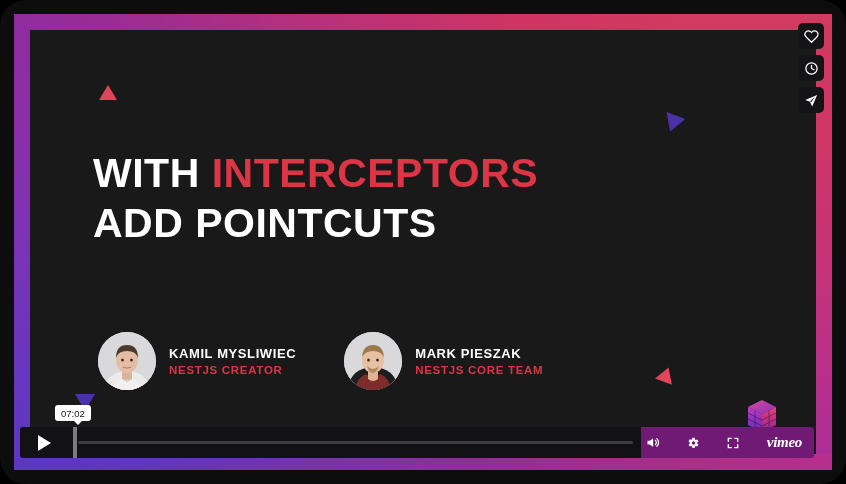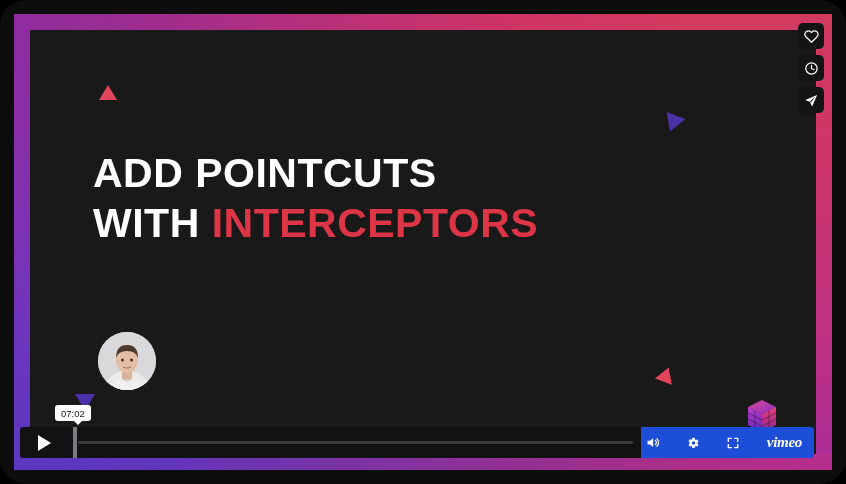--- a/index.html
+++ b/index.html
@@ -234,21 +234,21 @@
     content: "";
     position: absolute;
     left: 19px;
     bottom: -4px;
     border-left: 4px solid transparent;
     border-right: 4px solid transparent;
     border-top: 4px solid #ffffff;
   }
   .right-controls {
     height: 31px;
-    background: #1d4ed8;
+    background: #701a75;
     border-radius: 0 3px 3px 0;
     display: flex;
     align-items: center;
     gap: 26px;
     padding: 0 12px 0 4px;
     flex: 0 0 auto;
   }
   .ctrl-icon {
     display: flex;
     align-items: center;
@@ -275,43 +275,66 @@
   <div class="edge edge-left"></div>
 
   <div class="video-surface">
 
     <div class="tri tri-red-tl"></div>
     <div class="tri tri-blue-tr"></div>
     <div class="tri tri-red-r"></div>
     <div class="tri tri-blue-bl"></div>
 
     <div class="slide-title">
+      <div class="title-line"><span>WITH </span><span class="title-accent">INTERCEPTORS</span></div>
       <div class="title-line">ADD POINTCUTS</div>
-      <div class="title-line"><span>WITH </span><span class="title-accent">INTERCEPTORS</span></div>
     </div>
 
     <div class="speakers">
 
       <div class="speaker">
         <div class="avatar">
           <svg class="avatar-inner" viewBox="0 0 58 58">
             <rect width="58" height="58" fill="#d9d9dc"></rect>
             <ellipse cx="29" cy="56" rx="22" ry="17" fill="#eceaea"></ellipse>
             <path d="M14 58 q3-12 15-14 l0 0 q12 2 15 14 z" fill="#f1efef"></path>
             <path d="M24 40 h10 v7 q-5 4 -10 0 z" fill="#d8b49c"></path>
             <ellipse cx="29" cy="28" rx="11" ry="13" fill="#e3bda4"></ellipse>
             <path d="M18 26 q0-13 11-13 q11 0 11 13 q-2-7 -11-7 q-9 0 -11 7 z" fill="#4e3a2c"></path>
             <ellipse cx="24.5" cy="28" rx="1.4" ry="1.6" fill="#3b2a20"></ellipse>
             <ellipse cx="33.5" cy="28" rx="1.4" ry="1.6" fill="#3b2a20"></ellipse>
             <path d="M25 35 q4 2 8 0" stroke="#a87b62" stroke-width="1.1" fill="none"></path>
             <path d="M27 47 l2 4 l2-4" fill="#cfcfd2"></path>
           </svg>
         </div>
-      </div>
-
+        <div class="speaker-text">
+          <div class="speaker-name">KAMIL MYSLIWIEC</div>
+          <div class="speaker-role">NESTJS CREATOR</div>
+        </div>
+      </div>
+
+      <div class="speaker">
+        <div class="avatar">
+          <svg class="avatar-inner" viewBox="0 0 58 58">
+            <rect width="58" height="58" fill="#d9d9dc"></rect>
+            <ellipse cx="29" cy="54" rx="24" ry="19" fill="#1d1d1f"></ellipse>
+            <path d="M22 42 l7 6 l7-6 q9 3 11 16 h-36 q2-13 11-16 z" fill="#7e2c2c"></path>
+            <path d="M24 40 h10 v7 q-5 4 -10 0 z" fill="#dfb294"></path>
+            <ellipse cx="29" cy="28" rx="11" ry="13" fill="#e8c0a4"></ellipse>
+            <path d="M18 25 q1-12 11-12 q10 0 11 12 q-3-6 -11-6 q-8 0 -11 6 z" fill="#9c7a4e"></path>
+            <ellipse cx="24.5" cy="28" rx="1.4" ry="1.6" fill="#3b2a20"></ellipse>
+            <ellipse cx="33.5" cy="28" rx="1.4" ry="1.6" fill="#3b2a20"></ellipse>
+            <path d="M23 34 q6 6 12 0 q-2 7 -6 7 q-4 0 -6-7 z" fill="#b08a5c"></path>
+          </svg>
+        </div>
+        <div class="speaker-text">
+          <div class="speaker-name">MARK PIESZAK</div>
+          <div class="speaker-role">NESTJS CORE TEAM</div>
+        </div>
+      </div>
 
     </div>
 
     <div class="nest-logo">
       <svg viewBox="0 0 32 36" width="32" height="36">
         <defs>
           <linearGradient id="cubeL" x1="0" y1="0" x2="0" y2="1">
             <stop offset="0%" stop-color="#c03fd0"></stop>
             <stop offset="50%" stop-color="#8e2fc0"></stop>
             <stop offset="100%" stop-color="#6a2fbe"></stop>

